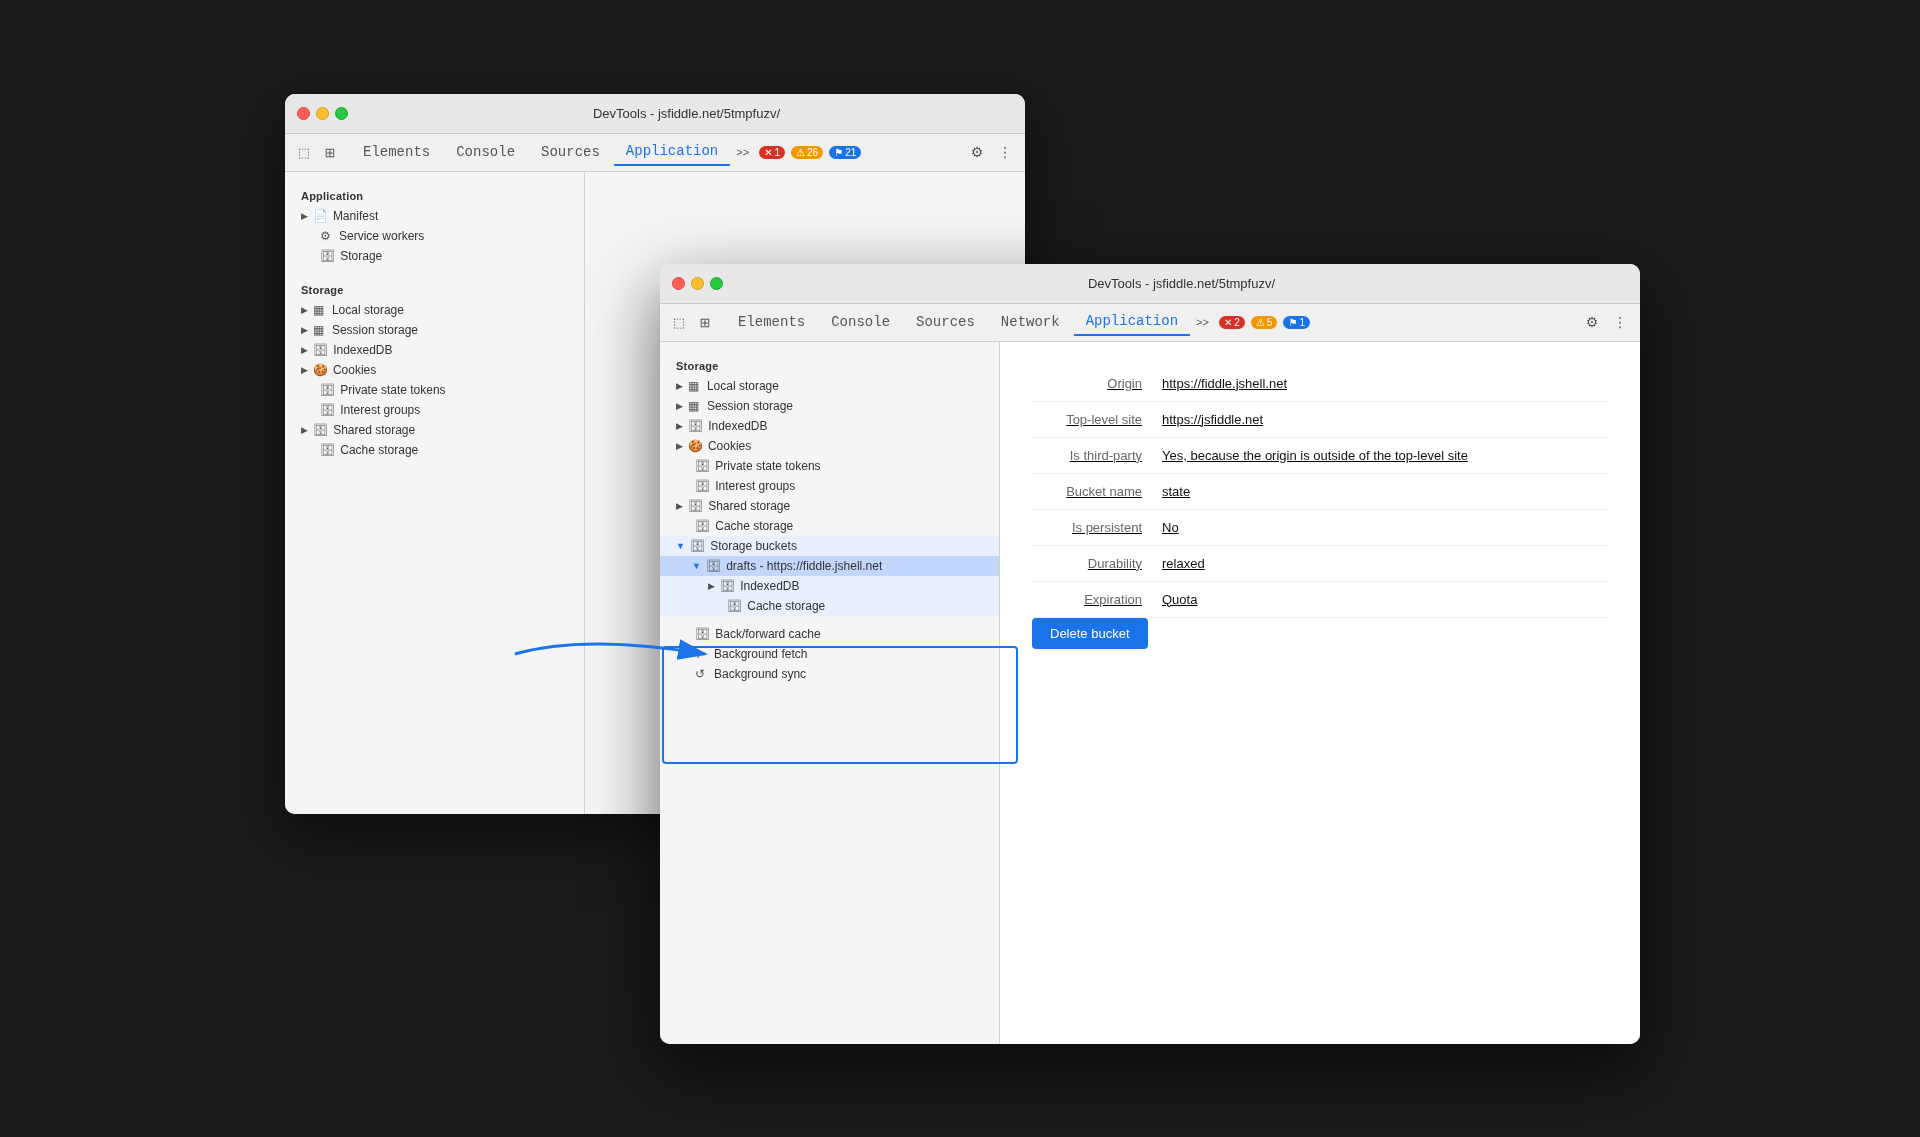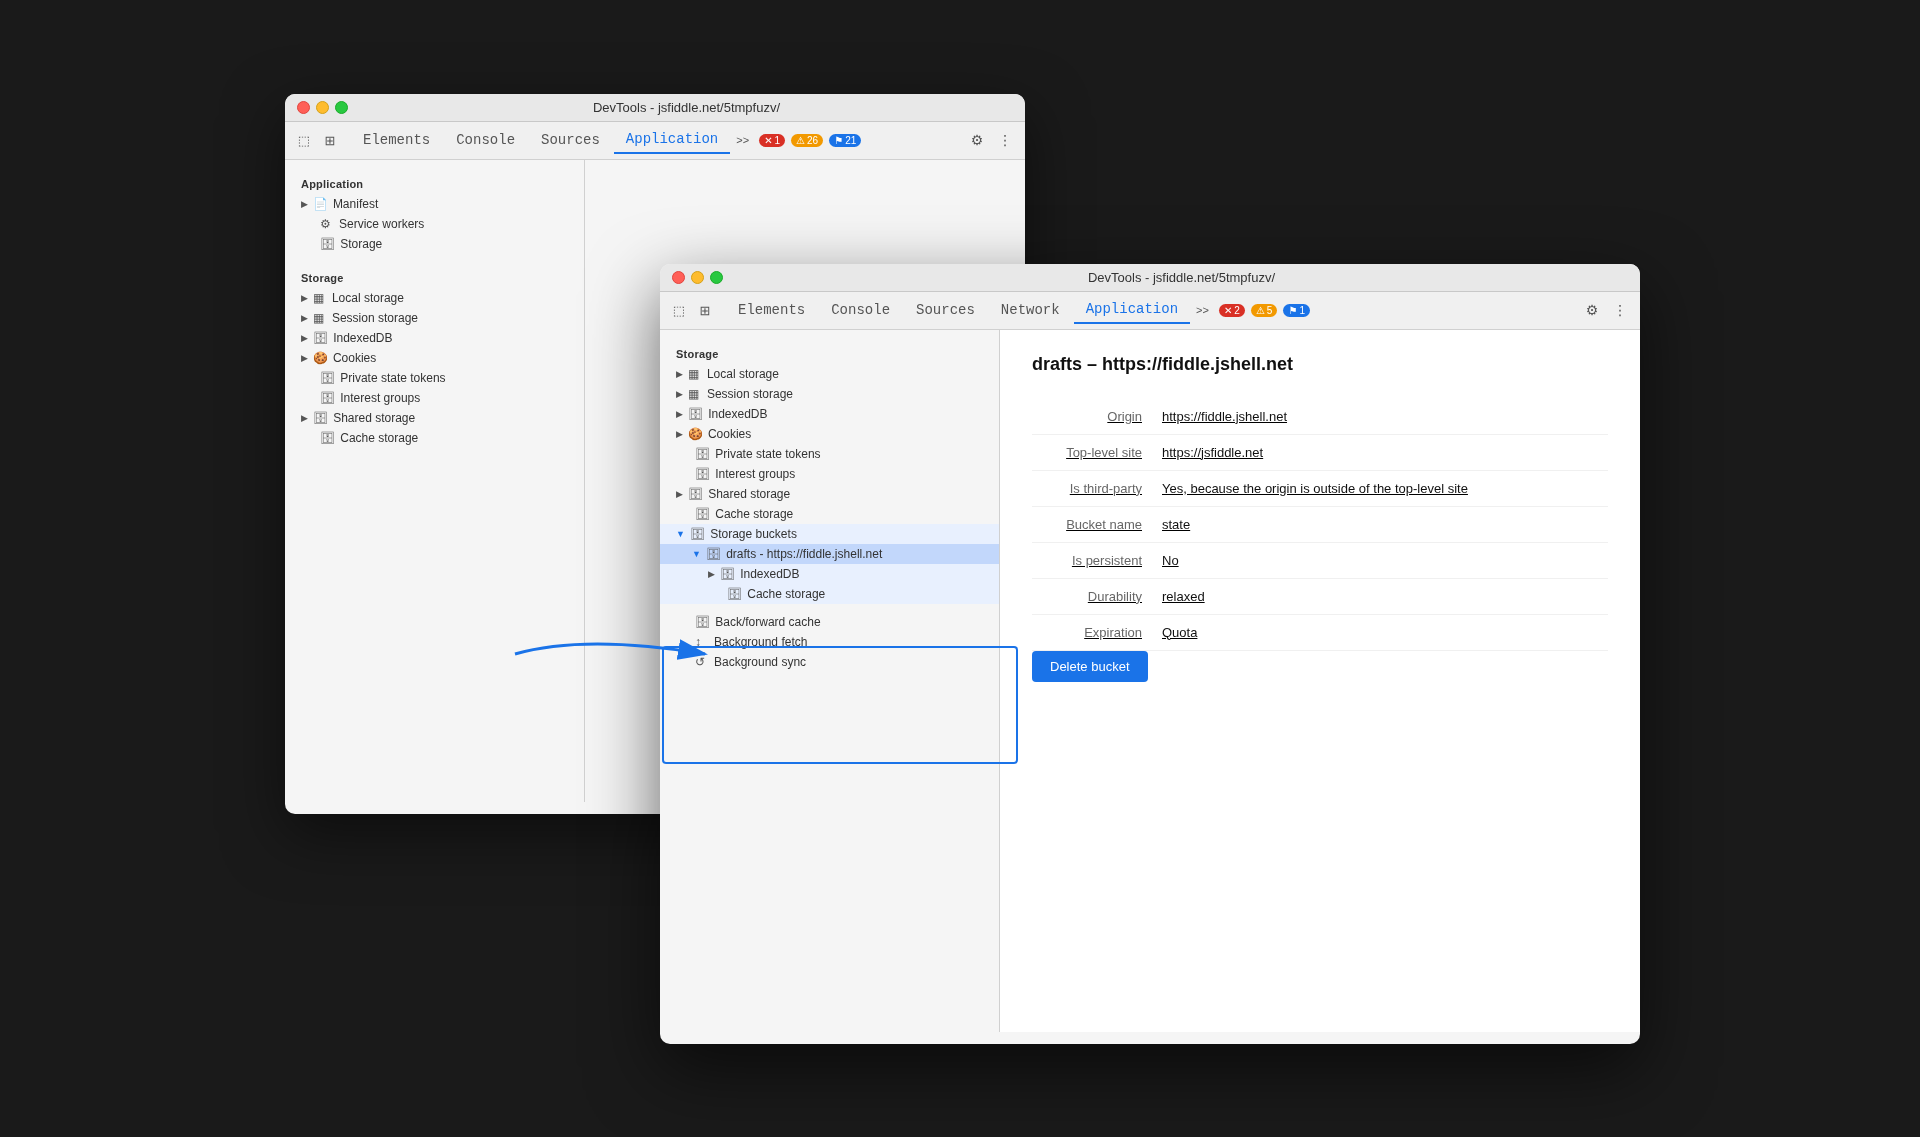--- a/index.html
+++ b/index.html
@@ -41,21 +41,21 @@
       height: 780px;
       background: #f5f5f5;
       border-radius: 10px;
       box-shadow: 0 25px 70px rgba(0,0,0,0.6);
       overflow: hidden;
     }
 
     
     .title-bar {
       background: #e8e8e8;
-      height: 28px;
+      height: 40px;
       display: flex;
       align-items: center;
       border-bottom: 1px solid #c8c8c8;
       padding: 0 12px;
     }
     .traffic-lights {
       display: flex;
       gap: 6px;
       margin-right: 12px;
     }
@@ -460,21 +460,20 @@
           <span>Background fetch</span>
         </div>
         <div class="sidebar-item">
           <span style="width:14px"></span>
           <span class="icon">↺</span>
           <span>Background sync</span>
         </div>
       </div>
 
       <div class="main-panel">
-        <div class="detail-title">drafts – https://fiddle.jshell.net</div>
 
         <div class="detail-row">
           <div class="detail-label">Origin</div>
           <div class="detail-value">https://fiddle.jshell.net</div>
         </div>
         <div class="detail-row">
           <div class="detail-label">Top-level site</div>
           <div class="detail-value">https://jsfiddle.net</div>
         </div>
         <div class="detail-row">

